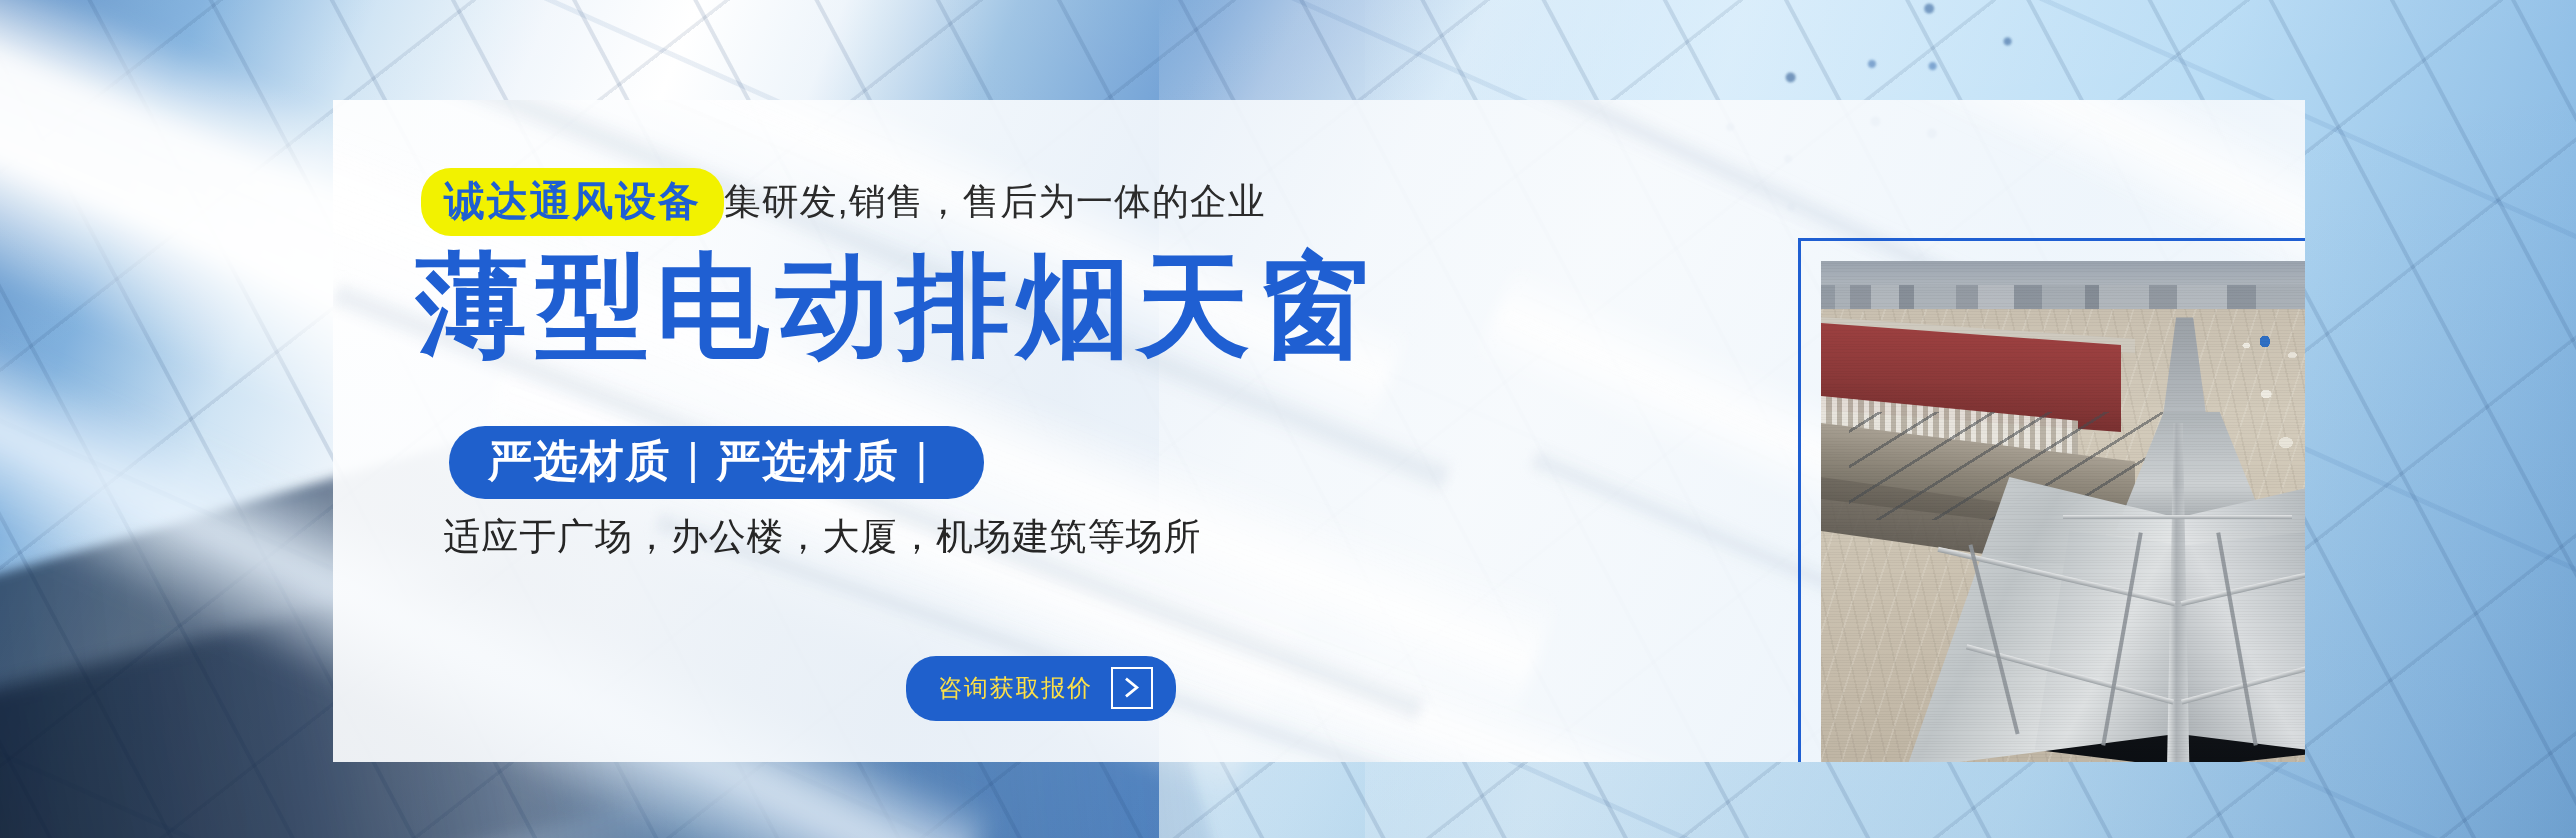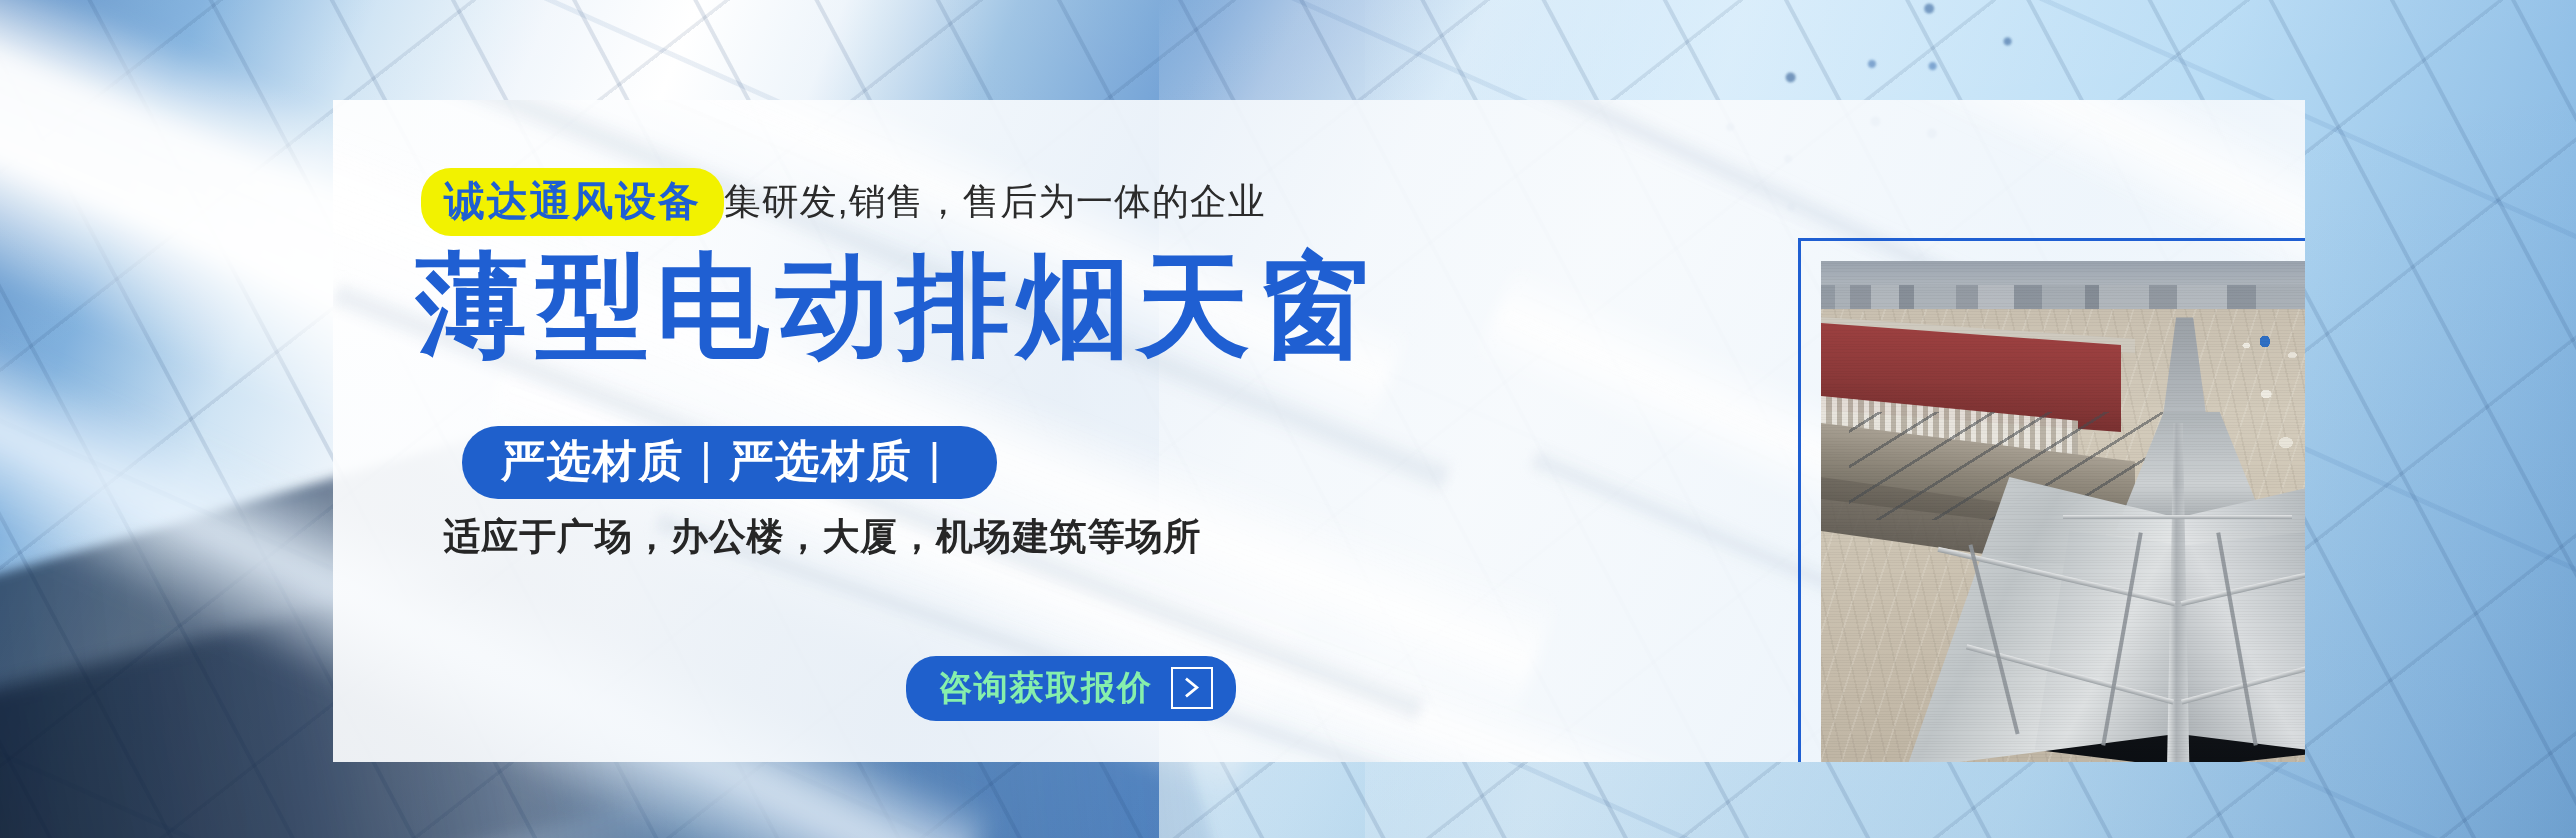--- a/index.html
+++ b/index.html
@@ -297,21 +297,21 @@
     font-weight: 700;
     letter-spacing: 7.2px;
     line-height: 1;
     white-space: nowrap;
     font-family: "DejaVu Sans", "Liberation Sans", sans-serif;
   }
 
   
   #feature-pill {
     position: absolute;
-    left: 41px;
+    left: 28px;
     top: 326px;
     display: inline-flex;
     align-items: center;
     background: #1f60cc;
     color: #ffffff;
     border-radius: 36px;
     padding: 9px 39px 12.5px 39px;
     font-size: 44px;
     font-weight: 600;
     letter-spacing: 1.8px;
@@ -325,43 +325,43 @@
     transform: translateY(-1.8px);
   }
 
   
   #subdesc {
     position: absolute;
     left: 22.4px;
     top: 418px;
     color: #262626;
     font-size: 37px;
-    font-weight: 700;
+    font-weight: 400;
     letter-spacing: 0.9px;
     line-height: 1;
     white-space: nowrap;
   }
 
   
   #cta-button {
     position: absolute;
     left: 485px;
     top: 556px;
     display: inline-flex;
     align-items: center;
     gap: 18px;
     background: #1f60cc;
     border-radius: 30px;
     padding: 10.7px 23px 12.5px 32px;
     cursor: pointer;
   }
   #cta-label {
-    color: #86efac;
-    font-size: 34px;
-    font-weight: 700;
+    color: #fde047;
+    font-size: 24px;
+    font-weight: 400;
     letter-spacing: 1.8px;
     line-height: 1.15;
     white-space: nowrap;
   }
   #cta-arrow-box {
     width: 38px;
     height: 38px;
     border: 2.7px solid #ffffff;
     display: flex;
     align-items: center;

